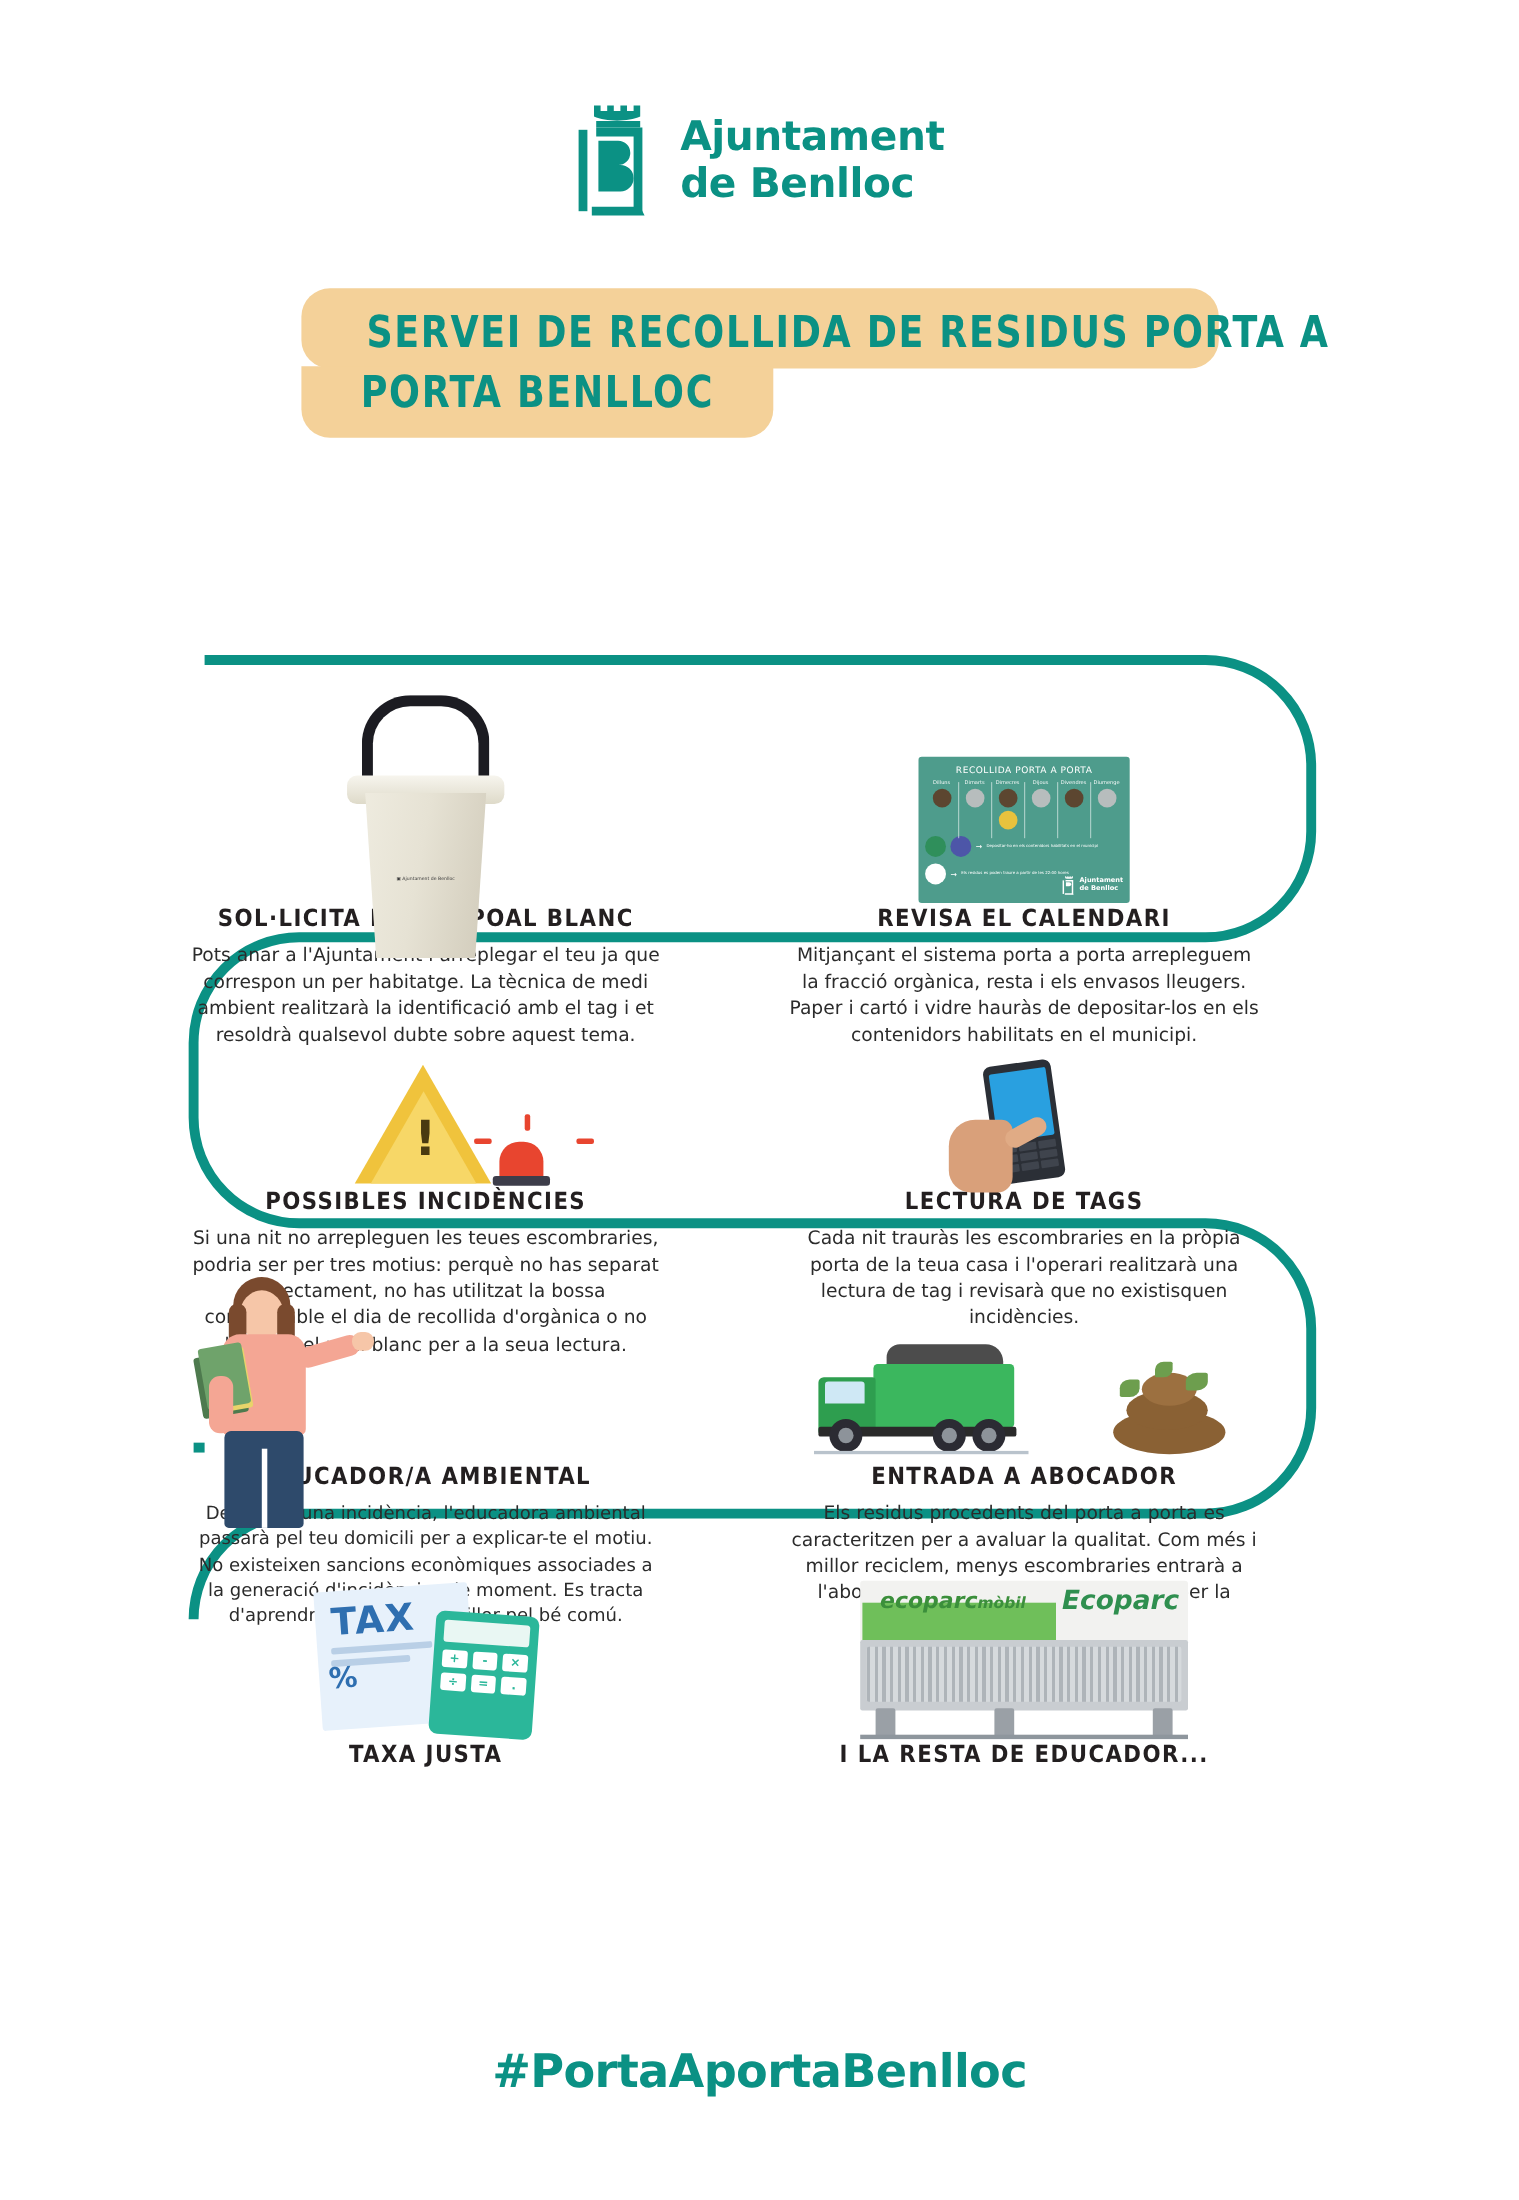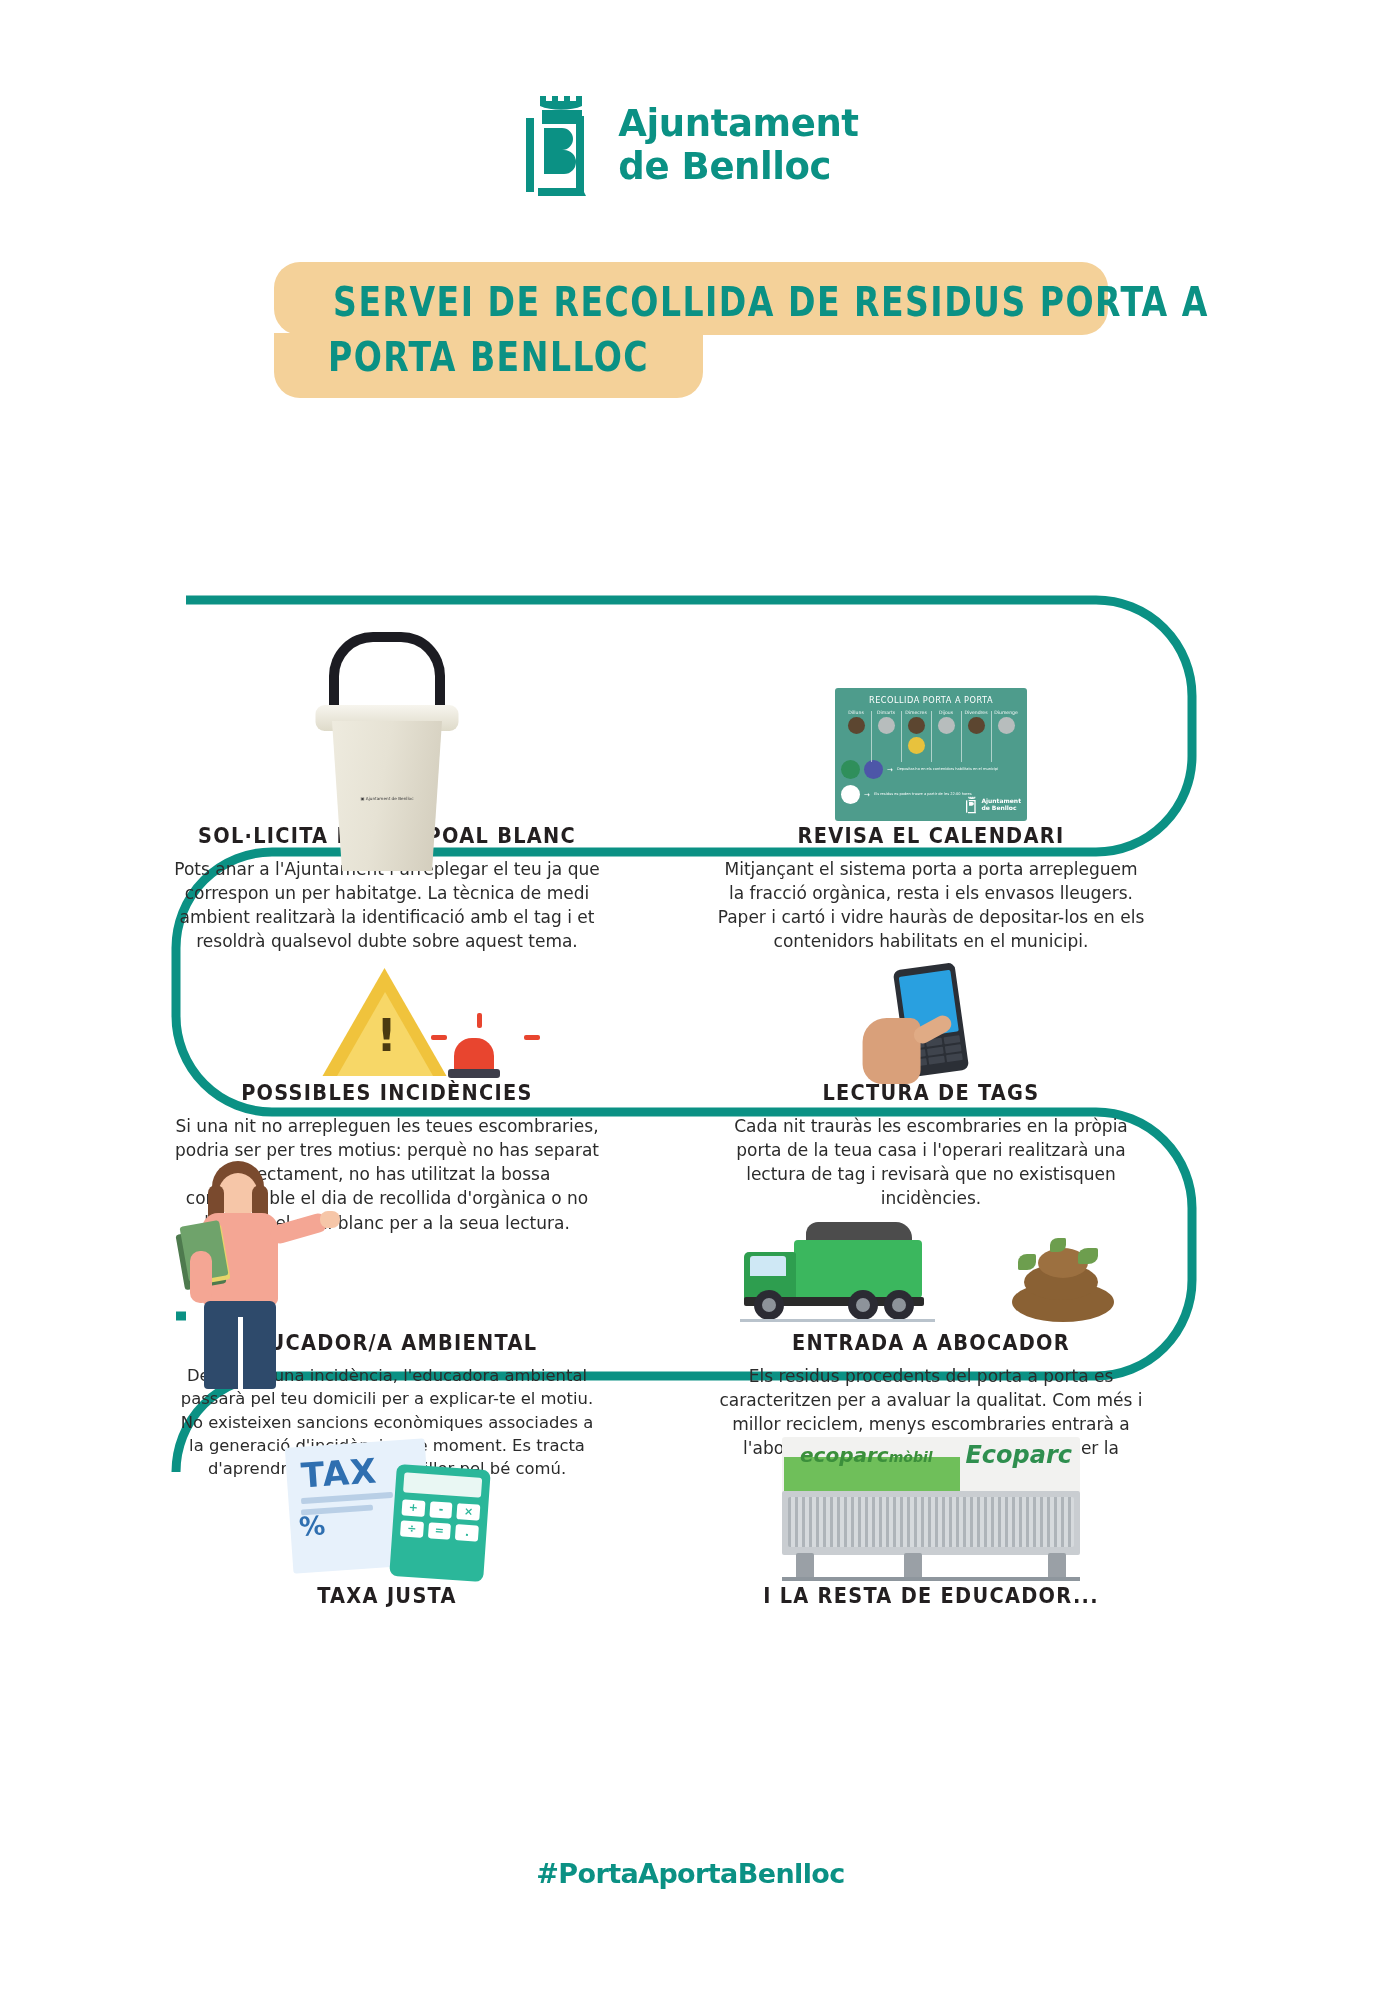--- a/index.html
+++ b/index.html
@@ -106,21 +106,21 @@
   .s6 { left: 716px;  top: 1155px; }
   .s7 { left: 172px;  top: 1408px; }
   .s8 { left: 716px;  top: 1408px; }
 
   .hashtag {
     position: absolute; top: 1858px; left: 0; width: 1381px;
     text-align: center;
     color: #0b9184;
     font-family: "DejaVu Sans", sans-serif;
     font-weight: bold;
-    font-size: 27px;
+    font-size: 42px;
     letter-spacing: -0.6px;
   }
 
   
   .bin-body {
     position:absolute; left:50%; bottom:-48px; transform:translateX(-50%);
     width:125px; height:150px;
     background: linear-gradient(100deg,#efece0 0%,#e6e2d4 45%,#cfc9b8 100%);
     border-radius: 6px 6px 10px 10px;
     clip-path: polygon(6% 0, 94% 0, 86% 100%, 14% 100%);

